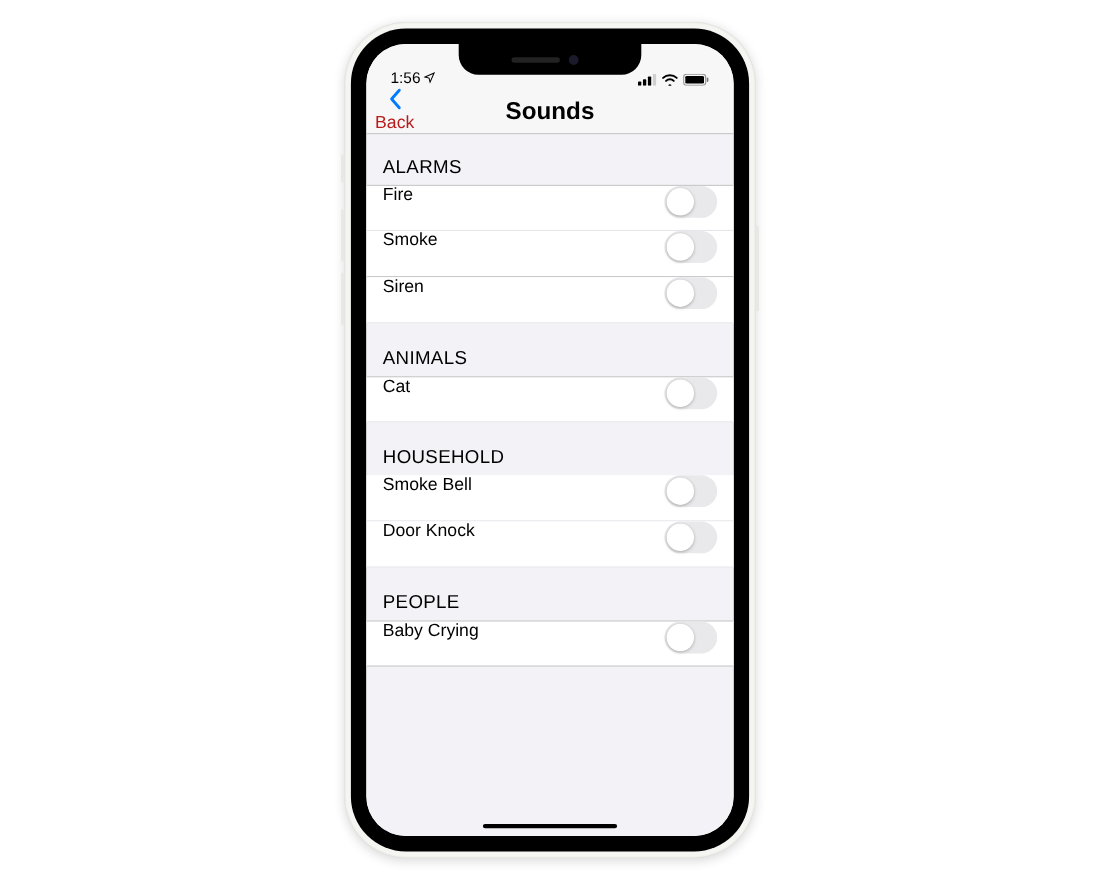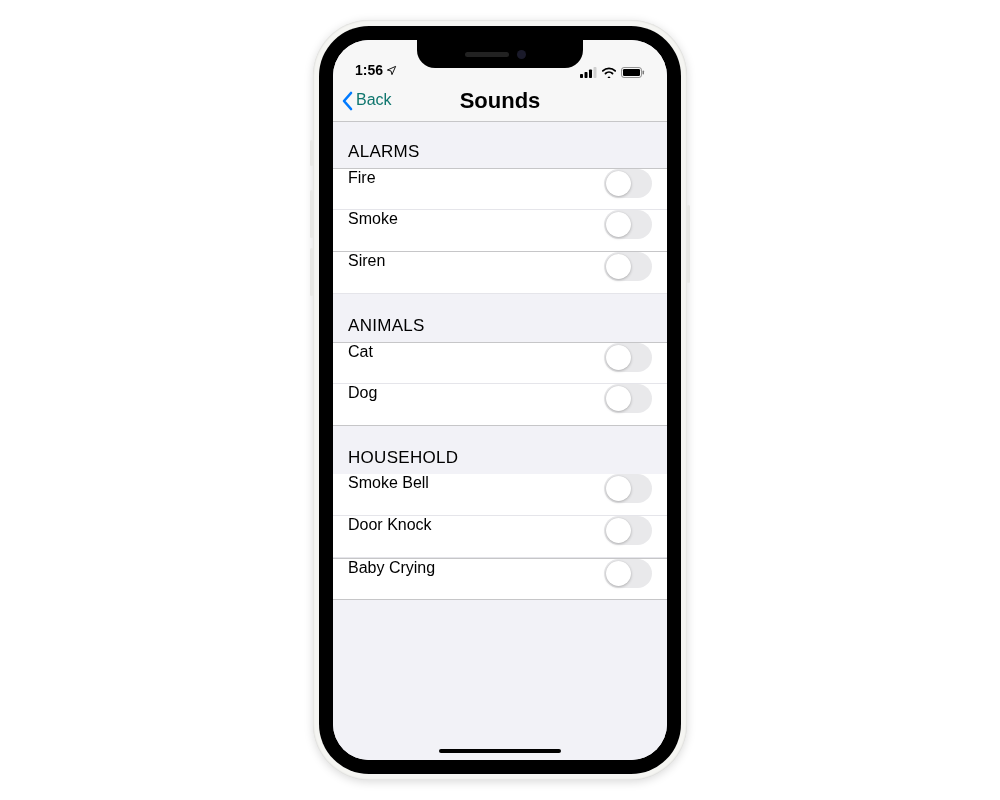--- a/index.html
+++ b/index.html
@@ -69,21 +69,21 @@
       background: #1a1a2a;
       border-radius: 50%;
     }
     .status-bar {
       height: 40px;
       display: flex;
       justify-content: space-between;
       align-items: flex-end;
       padding: 0 22px 2px;
       font-size: 14px;
-      font-weight: 700;
+      font-weight: 400;
       background: #f7f7f7;
     }
     .status-left {
       display: flex;
       align-items: center;
       gap: 3px;
     }
     .status-right {
       display: flex;
       align-items: center;
@@ -93,26 +93,27 @@
       height: 42px;
       background: #f7f7f7;
       border-bottom: 0.5px solid #c6c6c8;
       display: flex;
       align-items: center;
       position: relative;
       padding: 0 8px;
     }
     .back-btn {
       display: flex;
-      align-items: flex-start;
-      color: #0f766e;
+      align-items: center;
+      color: #b91c1c;
       font-size: 16px;
       gap: 3px;
       position: absolute;
       left: 8px;
+      flex-direction: column;
     }
     .nav-title {
       font-size: 22px;
       font-weight: 600;
       margin: 0 auto;
     }
     .content {
       height: calc(100% - 82px);
       overflow-y: auto;
       background: #f2f2f7;
@@ -242,35 +243,32 @@
         <div class="row">
           <span>Siren</span>
           <div class="switch"></div>
         </div>
 
         <div class="section-header">ANIMALS</div>
         <div class="row first-row">
           <span>Cat</span>
           <div class="switch"></div>
         </div>
-        <div class="row last-row">
-          <span>Dog</span>
-          <div class="switch"></div>
-        </div>
 
         <div class="section-header">HOUSEHOLD</div>
         <div class="row">
           <span>Smoke Bell</span>
           <div class="switch"></div>
         </div>
         <div class="row">
           <span>Door Knock</span>
           <div class="switch"></div>
         </div>
 
+        <div class="section-header">PEOPLE</div>
         <div class="row first-row last-row">
           <span>Baby Crying</span>
           <div class="switch"></div>
         </div>
         <div style="height:40px"></div>
       </div>
 
       <div class="home-indicator"></div>
     </div>
   </div>

